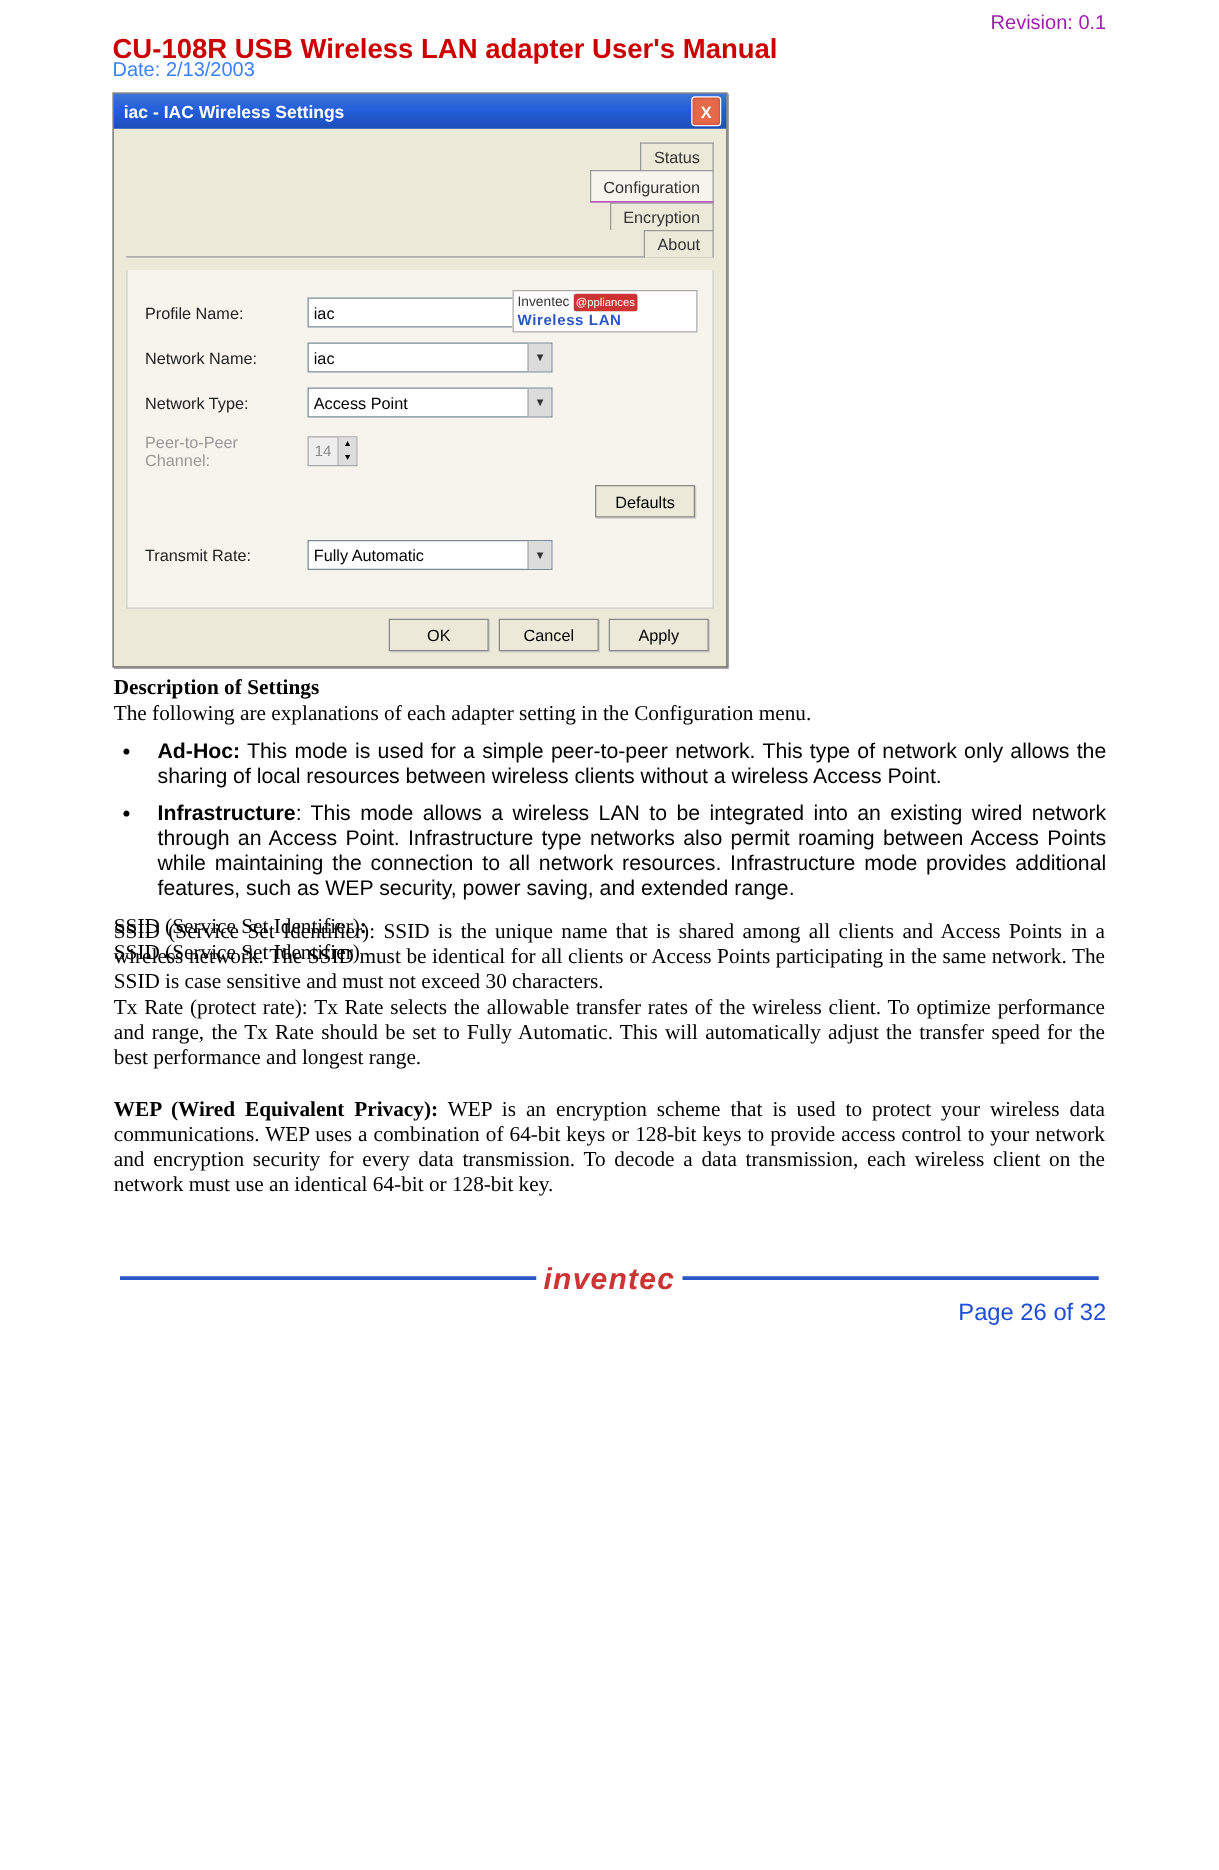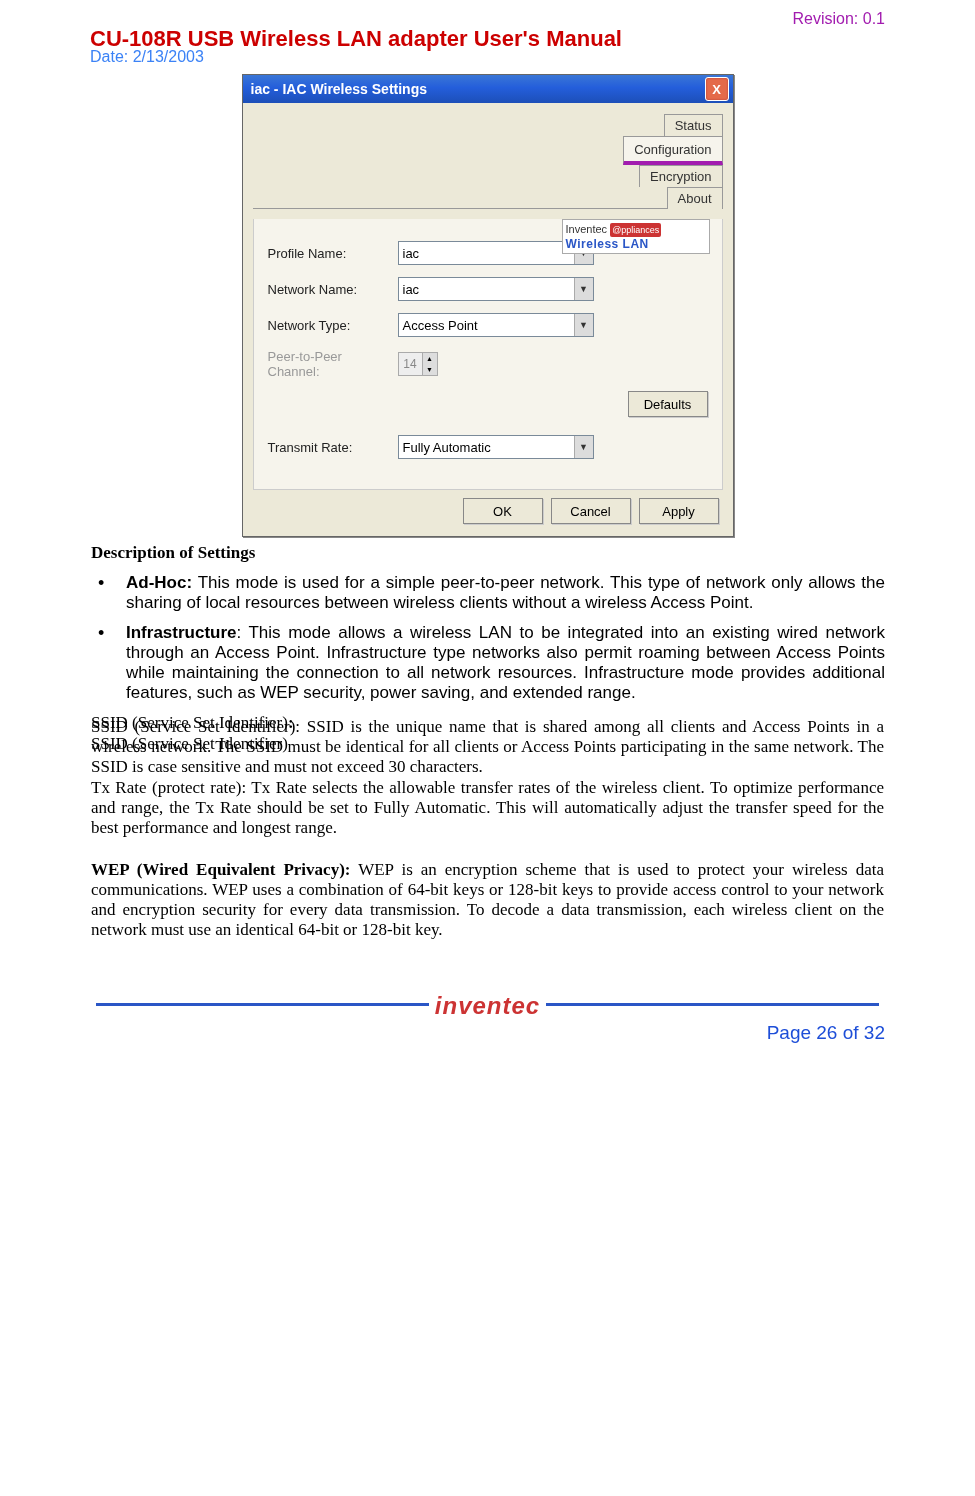--- a/index.html
+++ b/index.html
@@ -33,21 +33,21 @@
   }
   .date-line {
     text-align: left;
     color: #3b82f6;
     font-size: 16px;
     margin-top: -4px;
   }
   
   .dialog-wrap {
     display: flex;
-    justify-content: center;
+    justify-content: flex-start;
     margin: 6px 0 6px 0;
   }
   .dialog {
     width: 490px;
     font-family: Tahoma, Arial, sans-serif;
     font-size: 13px;
     background: #ece9d8;
     border: 1px solid #666;
     box-shadow: 1px 1px 0 #888;
   }
@@ -93,37 +93,37 @@
     border: 1px solid #999;
     border-bottom: none;
     margin-right: 0px;
     background: #ece9d8;
     position: relative;
     top: 1px;
     color: #333;
   }
   .tab.active {
     background: #f6f4ec;
-    border-bottom: 4px solid #a21caf;
+    border-bottom: 1px solid #a21caf;
     top: 1px;
     z-index: 2;
     padding-top: 5px;
     padding-bottom: 4px;
   }
   .panel {
     background: #f6f4ec;
     border: 1px solid #ccc;
     border-top: none;
     padding: 10px 14px 18px 14px;
     position: relative;
   }
   .logo-box {
     position: absolute;
     right: 12px;
-    top: 0;
+    top: 16px;
     width: 140px;
     border: 1px solid #aaa;
     background: #fff;
     padding: 2px 3px;
     font-size: 11px;
     line-height: 14px;
   }
   .logo-line1 { color: #333; }
   .logo-badge {
     display:inline-block; background:#c33; color:#fff; font-size:9px; padding:0 2px; border-radius:2px;
@@ -324,20 +324,21 @@
           <div class="btn">OK</div>
           <div class="btn">Cancel</div>
           <div class="btn">Apply</div>
         </div>
       </div>
     </div>
   </div>
 
   <div class="body-text">
     <p><span class="bold">Description of Settings</span></p>
+    <p>The following are explanations of each adapter setting in the Configuration menu.</p>
 
     <ul class="bullets">
       <li>
         <span class="bold">Ad-Hoc:</span><span> This mode is used for a simple peer-to-peer network. This type of network only allows the sharing of local resources between wireless clients without a wireless Access Point.</span>
       </li>
       <li>
         <span class="bold">Infrastructure</span><span>: This mode allows a wireless LAN to be integrated into an existing wired network through an Access Point. Infrastructure type networks also permit roaming between Access Points while maintaining the connection to all network resources. Infrastructure mode provides additional features, such as WEP security, power saving, and extended range.</span>
       </li>
     </ul>
 

